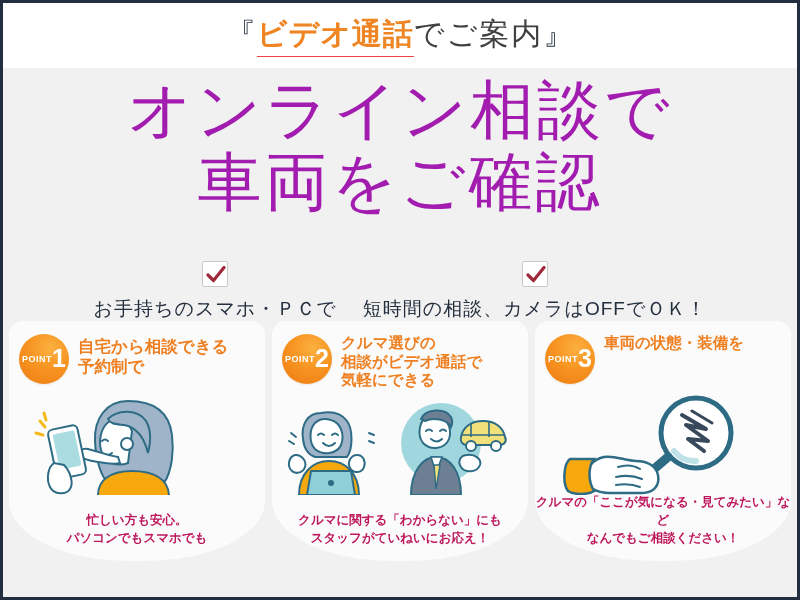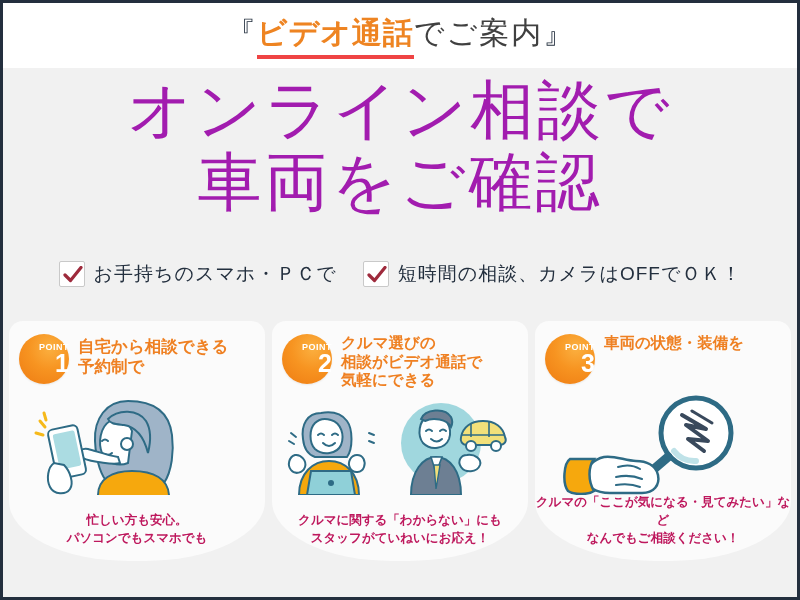--- a/index.html
+++ b/index.html
@@ -26,21 +26,21 @@
     display:flex; align-items:center; justify-content:center;
   }
   .header-line {
     font-size:30px; font-weight:700; color:#232f3e;
     letter-spacing:1px; white-space:nowrap;
     display:flex; align-items:baseline;
   }
   .brk { color:#232f3e; font-weight:400; }
   .hl-orange {
     color:#ee8422; font-weight:700;
-    border-bottom:4px solid #ef4444;
+    border-bottom:1px solid #ef4444;
     padding-bottom:1px;
   }
   .hl-dark { color:#404040; font-weight:500; letter-spacing:2px; }
 
   
   .title-wrap {
     position:absolute; left:0; top:72px; width:100%;
     text-align:center;
   }
   .title-line {
@@ -51,21 +51,21 @@
     letter-spacing:3px;
     white-space:nowrap;
   }
 
   
   .check-row {
     position:absolute; left:0; top:258px; width:100%;
     display:flex; justify-content:center; align-items:center;
     gap:26px;
   }
-  .check-item { display:flex; align-items:center; gap:9px; }
+  .check-item { display:flex; align-items:center; gap:9px;flex-direction:column; }
   .cbox {
     width:26px; height:26px; background:#fff;
     border:1px solid #c9c9c9; border-radius:2px;
     position:relative; flex:none;
   }
   .cbox svg { position:absolute; left:3px; top:4px; }
   .check-label {
     font-size:19px; color:#232f3e; letter-spacing:1px;
     white-space:nowrap;
   }
@@ -83,21 +83,21 @@
     border-radius:14px 14px 120px 120px / 14px 14px 60px 60px;
     overflow:hidden;
   }
   .card-head {
     position:relative; display:flex; align-items:flex-start;
     padding:13px 6px 0 10px; gap:9px; height:74px;
   }
   .badge {
     width:50px; height:50px; border-radius:50%; flex:none;
     background:radial-gradient(circle at 62% 28%, #fbb040 0%, #f79421 45%, #ee7b12 100%);
-    display:flex; flex-direction:column; align-items:flex-end;
+    display:flex; align-items:center;
     justify-content:center; color:#fff; line-height:1;
     box-shadow:0 1px 2px rgba(0,0,0,.08);
   }
   .badge-word { font-size:9px; font-weight:700; letter-spacing:.5px; }
   .badge-num { font-size:25px; font-weight:700; margin-top:-1px; }
   .card-title {
     color:#ef8022; font-weight:700; font-size:16.5px;
     line-height:1.24; letter-spacing:0px; padding-top:2px;
   }
   .card-title.small { font-size:15.5px; line-height:1.2; padding-top:0px; }

